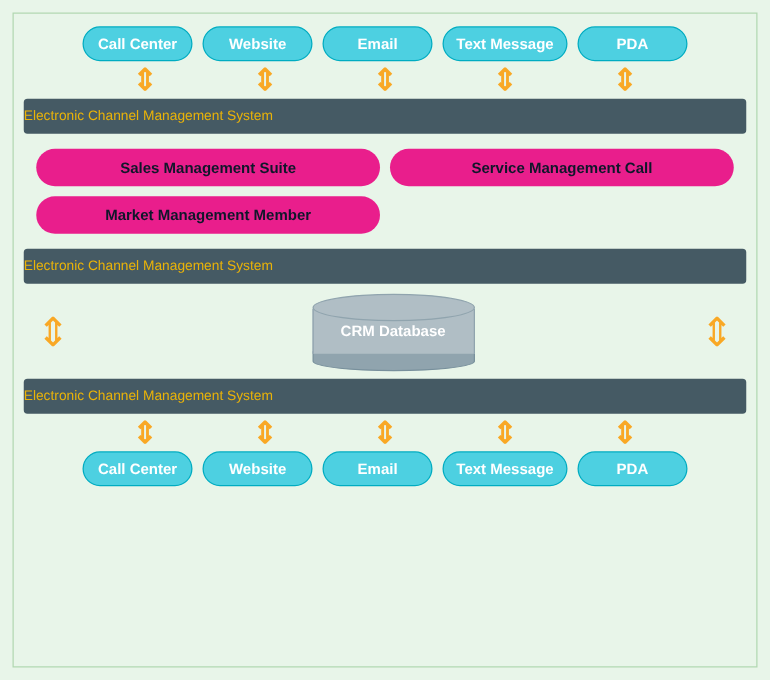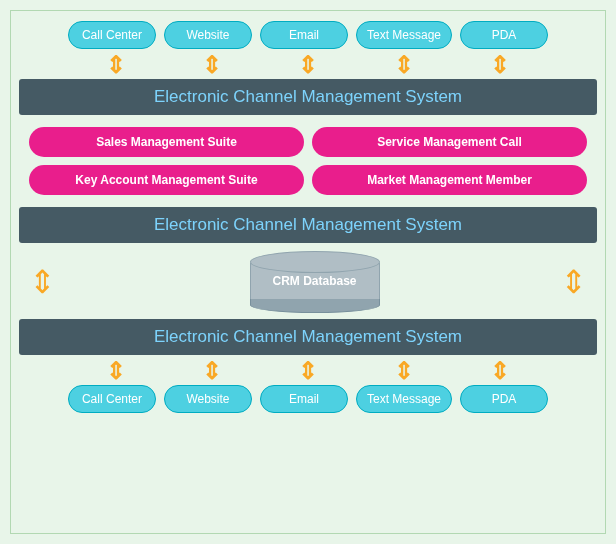--- a/index.html
+++ b/index.html
@@ -39,21 +39,21 @@
     }
 
     .channel-box {
       background: #4dd0e1;
       color: #fff;
       border-radius: 20px;
       padding: 6px 10px;
       text-align: center;
       min-width: 88px;
       font-size: 12px;
-      font-weight: normal;
+      font-weight: bold;
       border: 1.5px solid #00acc1;
     }
 
     
     .arrow-row {
       display: flex;
       flex-direction: row;
       justify-content: center;
       align-items: center;
       gap: 8px;
@@ -71,42 +71,41 @@
     .arrow-ud {
       font-size: 22px;
       color: #f9a825;
       line-height: 1;
     }
 
     
     .dark-bar {
       width: 100%;
       background: #455a64;
-      color: #7dd3fc;
-      text-align: center;
+      color: #eab308;
       padding: 8px 0;
       border-radius: 3px;
-      font-size: 17px;
+      font-size: 11px;
       margin-bottom: 4px;
     }
 
     
     .suite-grid {
       display: grid;
       grid-template-columns: 1fr 1fr;
       gap: 8px;
       width: 100%;
       margin-bottom: 4px;
       padding: 8px 10px;
       background: #e8f5e9;
     }
 
     .suite-box {
       background: #e91e8c;
-      color: #ffffff;
+      color: #0f172a;
       border-radius: 20px;
       padding: 8px 10px;
       text-align: center;
       font-size: 12px;
       font-weight: bold;
       border: none;
     }
 
     
     .middle-section {
@@ -203,21 +202,20 @@
     <div class="arrow-cell">
         <span class="arrow-ud" style="color: rgb(249, 168, 37); font-size: 24px; font-weight: bold;">⇕</span>
       </div>
   </div>
 
   <div class="dark-bar">Electronic Channel Management System</div>
 
   <div class="suite-grid">
     <div class="suite-box">Sales Management Suite</div>
     <div class="suite-box">Service Management Call</div>
-    <div class="suite-box">Key Account Management Suite</div>
     <div class="suite-box">Market Management Member</div>
   </div>
 
   <div class="dark-bar">Electronic Channel Management System</div>
 
   <div class="middle-section">
     <div class="middle-arrow" style="color: rgb(249, 168, 37); font-size: 32px;">⇕</div>
     <div class="crm-container">
       <div class="crm-cylinder" style="position:relative;">
         <div class="crm-top"></div>

